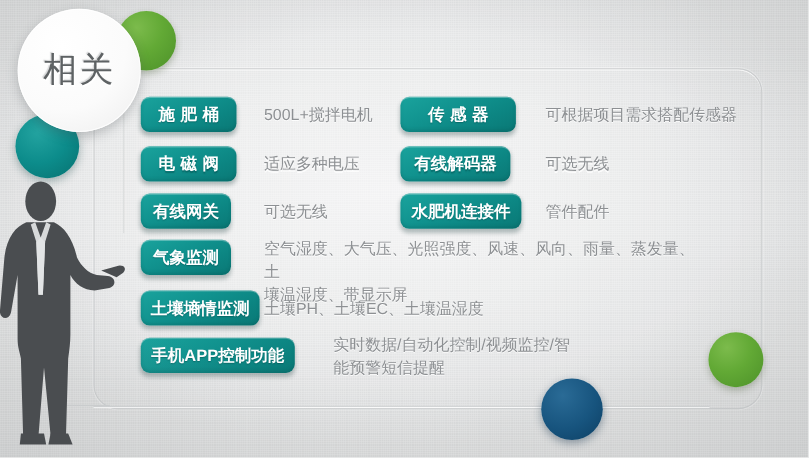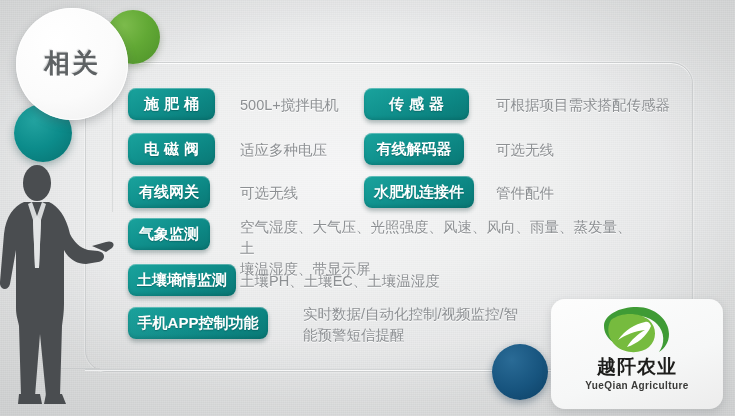--- a/index.html
+++ b/index.html
@@ -50,21 +50,21 @@
 
   
   .title-circle{
     position:absolute;left:16px;top:8px;width:112px;height:112px;border-radius:50%;
     background:radial-gradient(circle at 36% 30%, #ffffff 0%, #fbfbfb 55%, #ededed 100%);
     box-shadow:0 4px 10px rgba(80,85,90,.30), 0 0 0 1px rgba(255,255,255,.8) inset;
     display:flex;flex-direction:column;align-items:center;justify-content:center;
     z-index:6;
   }
   .title-circle span{
-    display:block;font-size:26px;font-weight:bold;color:#5e6264;
+    display:block;font-size:31px;font-weight:normal;color:#5e6264;
     letter-spacing:2px;line-height:1.12;
     text-shadow:1px 1px 0 rgba(255,255,255,.9), -1px -1px 1px rgba(90,95,100,.25);
   }
 
   .dot{position:absolute;border-radius:50%;}
   .dot-green-top{
     left:106px;top:10px;width:54px;height:54px;
     background:radial-gradient(circle at 34% 28%, #7cbb4c 0%, #62a935 45%, #4d9129 100%);
     box-shadow:0 3px 7px rgba(60,80,40,.32);z-index:4;
   }
@@ -194,28 +194,15 @@
   <div class="row" style="left:364px;top:133px">
     <div class="pill" style="width:100px">有线解码器</div>
   </div>
   <div class="desc" style="position:absolute;left:496px;top:140px">可选无线</div>
 
   <div class="row" style="left:364px;top:176px">
     <div class="pill" style="width:110px">水肥机连接件</div>
   </div>
   <div class="desc" style="position:absolute;left:496px;top:183px">管件配件</div>
 
-  <div class="logo-card">
-    <svg width="92" height="52" viewBox="0 0 92 52">
-      <path d="M46 3 C64 3 78 16 78 30 C78 38 74 44 68 48 C74 40 74 28 66 20
-               C58 12 46 10 36 14 C26 18 20 28 22 38 C16 34 13 28 13 22
-               C13 11 28 3 46 3 Z" fill="#3f9b35"></path>
-      <path d="M20 16 C30 8 48 8 58 16 C66 23 66 36 58 43 C50 50 34 50 25 42
-               C17 35 15 24 20 16 Z" fill="#76bb3e"></path>
-      <path d="M54 18 C44 20 34 26 27 36 C34 31 44 27 54 26 C47 30 40 36 36 43
-               C46 40 56 32 60 22 C59 19 57 17 54 18 Z" fill="#ffffff"></path>
-    </svg>
-    <div class="logo-cn">越阡农业</div>
-    <div class="logo-en">YueQian Agriculture</div>
-  </div>
 
   <div id="vignette"></div>
 </div>
 
 </body></html>

